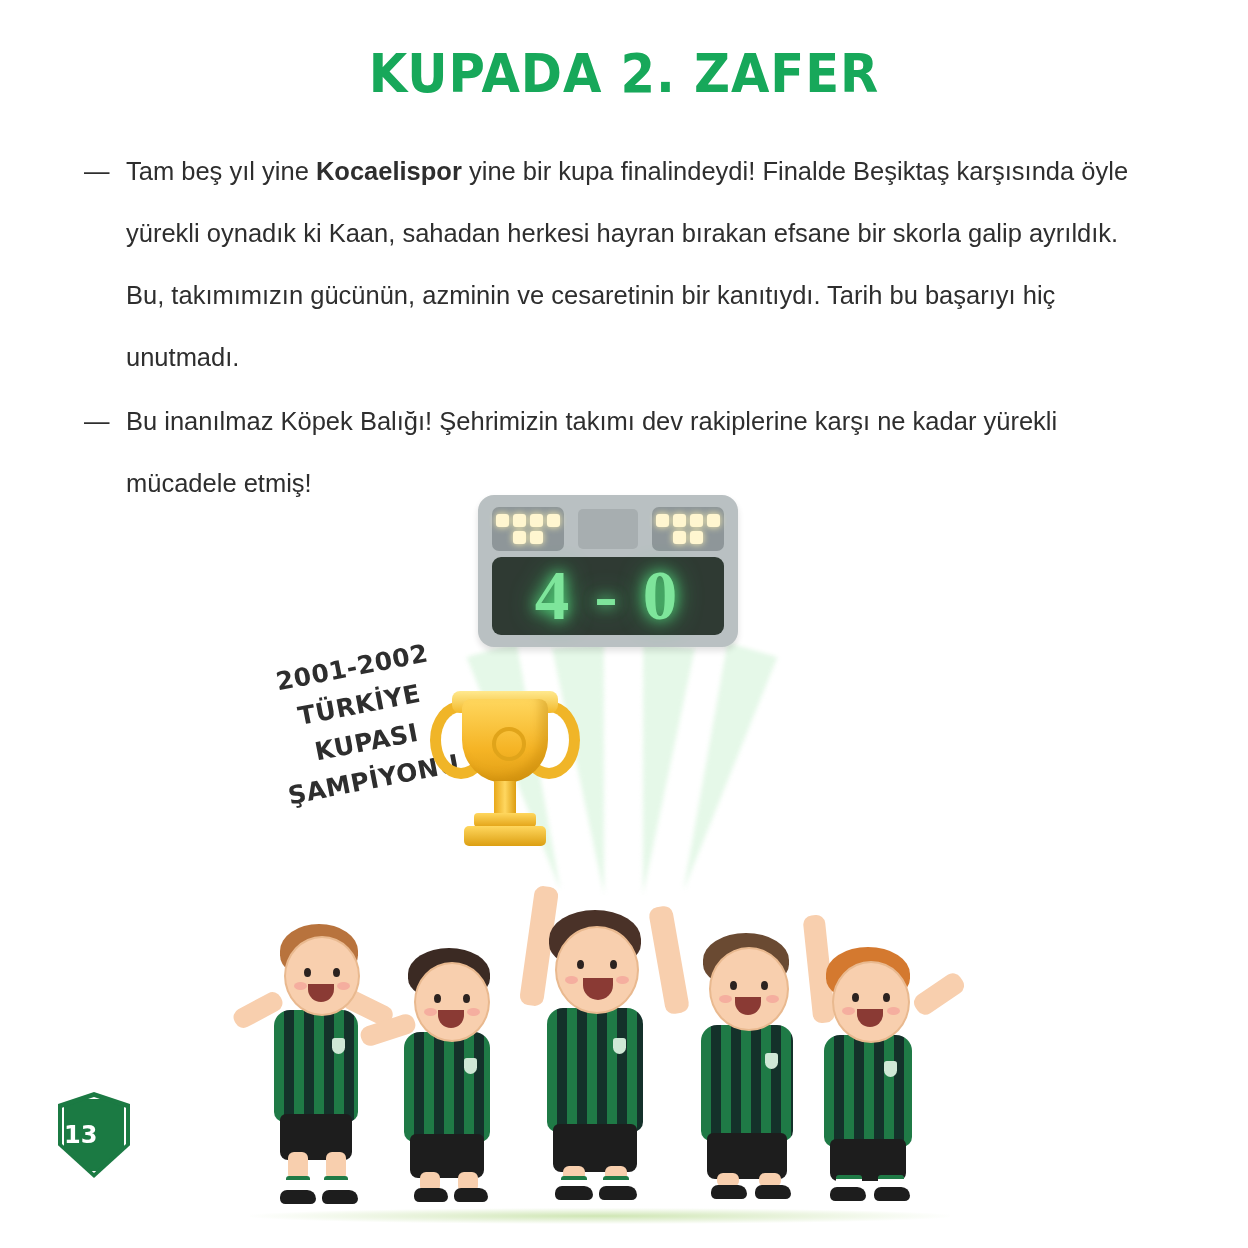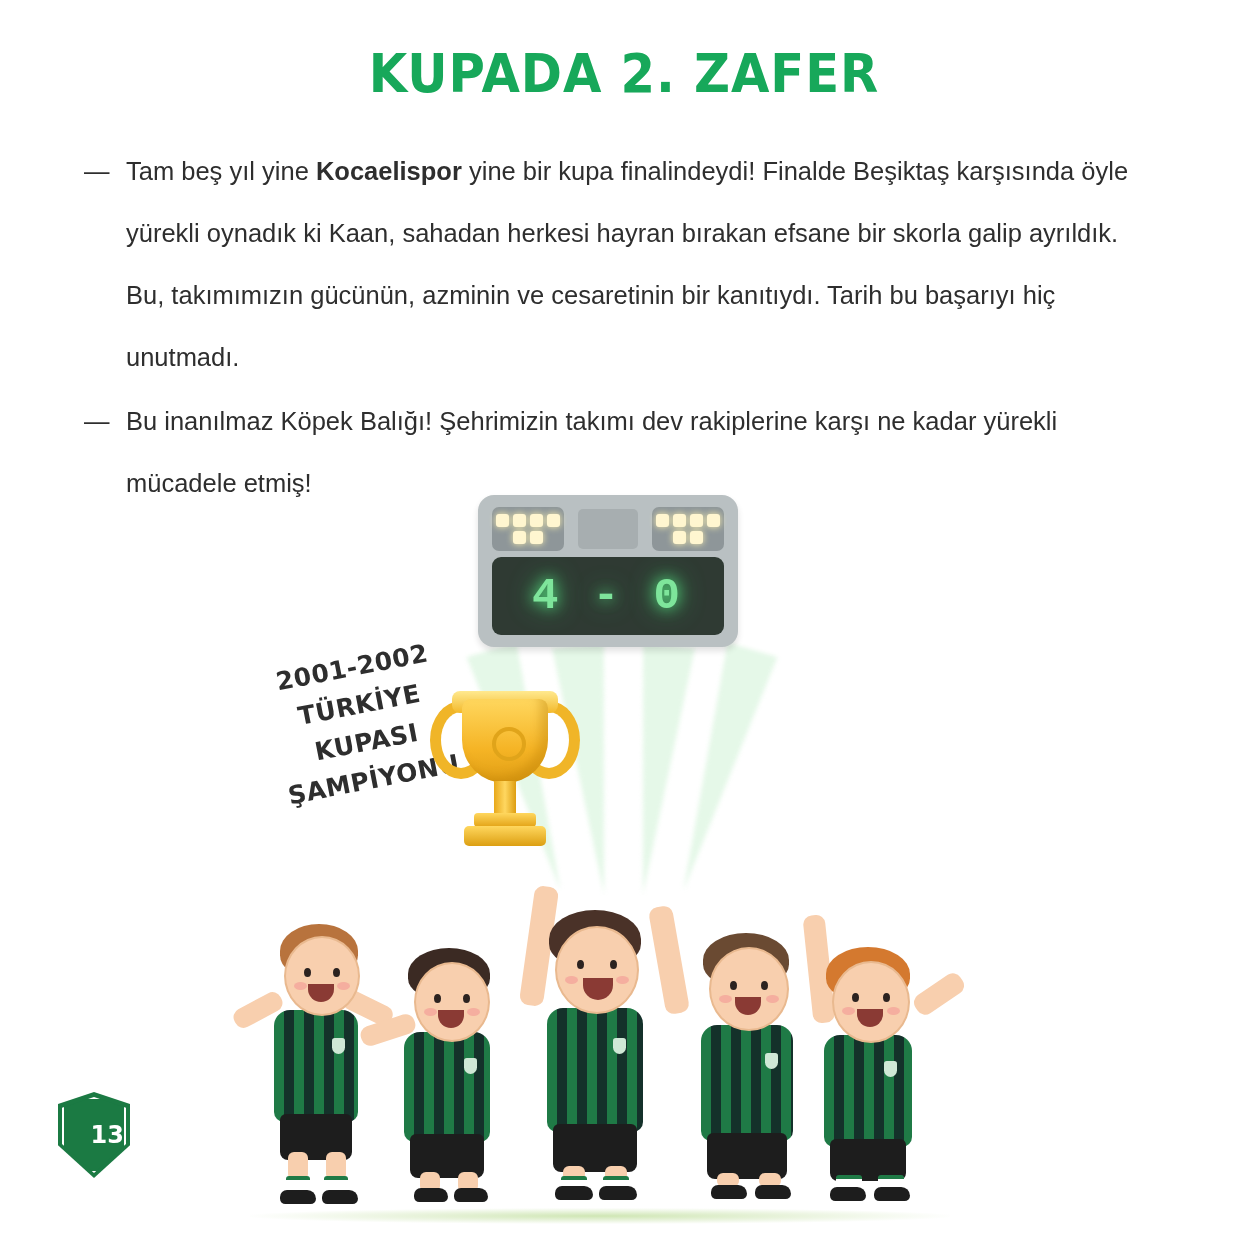--- a/index.html
+++ b/index.html
@@ -79,23 +79,23 @@
   .sb-mid{
     position:absolute;top:14px;left:100px;width:60px;height:40px;
     background:#a7aeb0;border-radius:5px;
   }
   .sb-screen{
     position:absolute;left:14px;top:62px;right:14px;bottom:12px;
     background:#2f3a33;border-radius:9px;
     display:flex;align-items:center;justify-content:center;
   }
   .sb-score{
-    font-family:Liberation Mono, monospace;
+    font-family:Liberation Serif, serif;
     font-weight:bold;
-    font-size:44px;
+    font-size:69px;
     letter-spacing:4px;
     color:#7ee59b;
     text-shadow:0 0 14px #55d97e,0 0 26px #3fc169;
   }
 
   
   .beams{
     position:absolute;left:470px;top:175px;width:280px;height:260px;
     overflow:visible;
   }
@@ -198,21 +198,21 @@
     width:72px;height:86px;
     background:#1b7a43;
     clip-path:polygon(50% 0%,100% 14%,100% 62%,50% 100%,0% 62%,0% 14%);
     display:flex;align-items:center;justify-content:center;
   }
   .shield-inner{
     width:60px;height:72px;
     background:#1b7a43;
     border:2px solid #ffffff;
     clip-path:polygon(50% 0%,100% 14%,100% 62%,50% 100%,0% 62%,0% 14%);
-    display:flex;align-items:center;justify-content:flex-end;
+    display:flex;align-items:center;justify-content:flex-start;
   }
   .page-num{
     color:#ffffff;font-weight:bold;font-size:24px;
     font-family:"DejaVu Sans", sans-serif;
   }
 </style>
 </head>
 <body>
 
 <div class="page-title">KUPADA 2. ZAFER</div>

